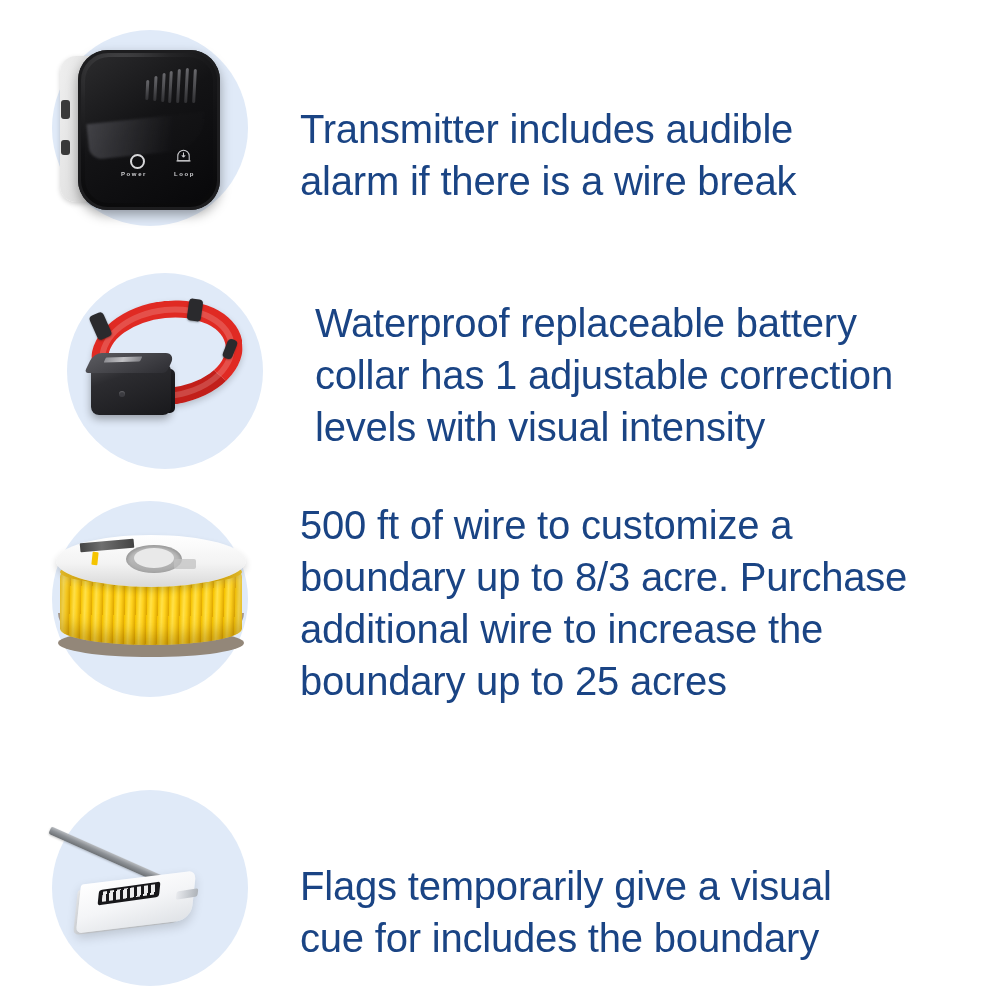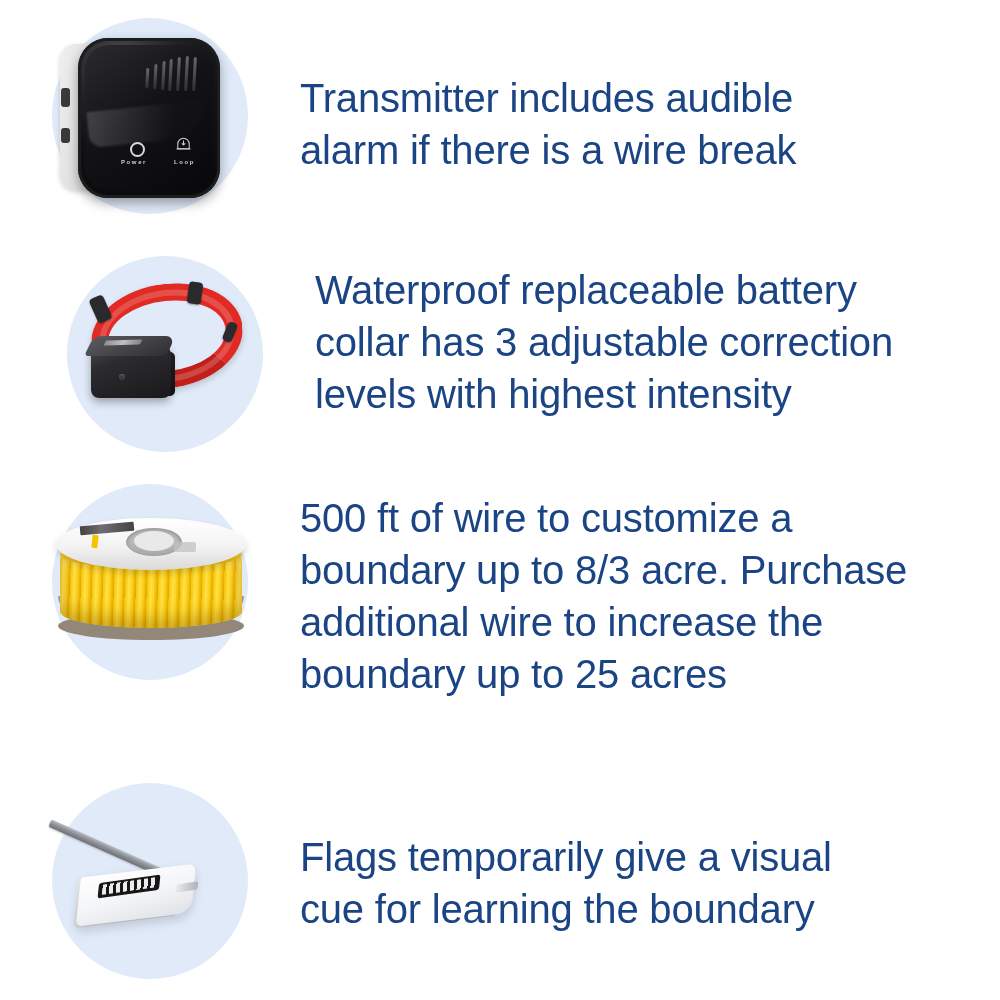--- a/index.html
+++ b/index.html
@@ -9,21 +9,21 @@
     font-family:"Liberation Sans", sans-serif;
     overflow:hidden;
   }
   .sheet{position:relative;width:1000px;height:1000px;background:#fff;}
 
   
   .feature{
     position:absolute;
     left:0;width:1000px;
     display:flex;
-    align-items:flex-start;
+    align-items:center;
   }
   .icon-well{
     position:relative;
     width:300px;
     flex:0 0 300px;
     display:flex;
     align-items:center;
     justify-content:center;
   }
   .circle{
@@ -309,22 +309,22 @@
           <div class="cl-box-side"></div>
           <div class="cl-box"></div>
           <div class="cl-box-top"></div>
           <div class="cl-box-logo"></div>
           <div class="cl-box-screw"></div>
         </div>
       </div>
     </div>
     <div class="copy" style="padding-top:8px;">
       <span class="ln">Waterproof replaceable battery</span>
-      <span class="ln">collar has 3 adjustable correction</span>
-      <span class="ln">levels with highest intensity</span>
+      <span class="ln">collar has 1 adjustable correction</span>
+      <span class="ln">levels with visual intensity</span>
     </div>
   </div>
 
   <div class="feature" style="top:484px;height:230px;">
     <div class="icon-well">
       <div class="circle">
         <div class="sp-wrap">
           <div class="sp-bottom"></div>
           <div class="sp-bottom-ell"></div>
           <div class="sp-wire"></div>
@@ -354,17 +354,17 @@
           <div class="fl-flag2"></div>
           <div class="fl-flag"></div>
           <div class="fl-edge"></div>
           <div class="fl-band"></div>
           <div class="fl-band-txt"></div>
         </div>
       </div>
     </div>
     <div class="copy" style="padding-top:48px;">
       <span class="ln">Flags temporarily give a visual</span>
-      <span class="ln">cue for learning the boundary</span>
+      <span class="ln">cue for includes the boundary</span>
     </div>
   </div>
 
 </div>
 
 </body></html>

